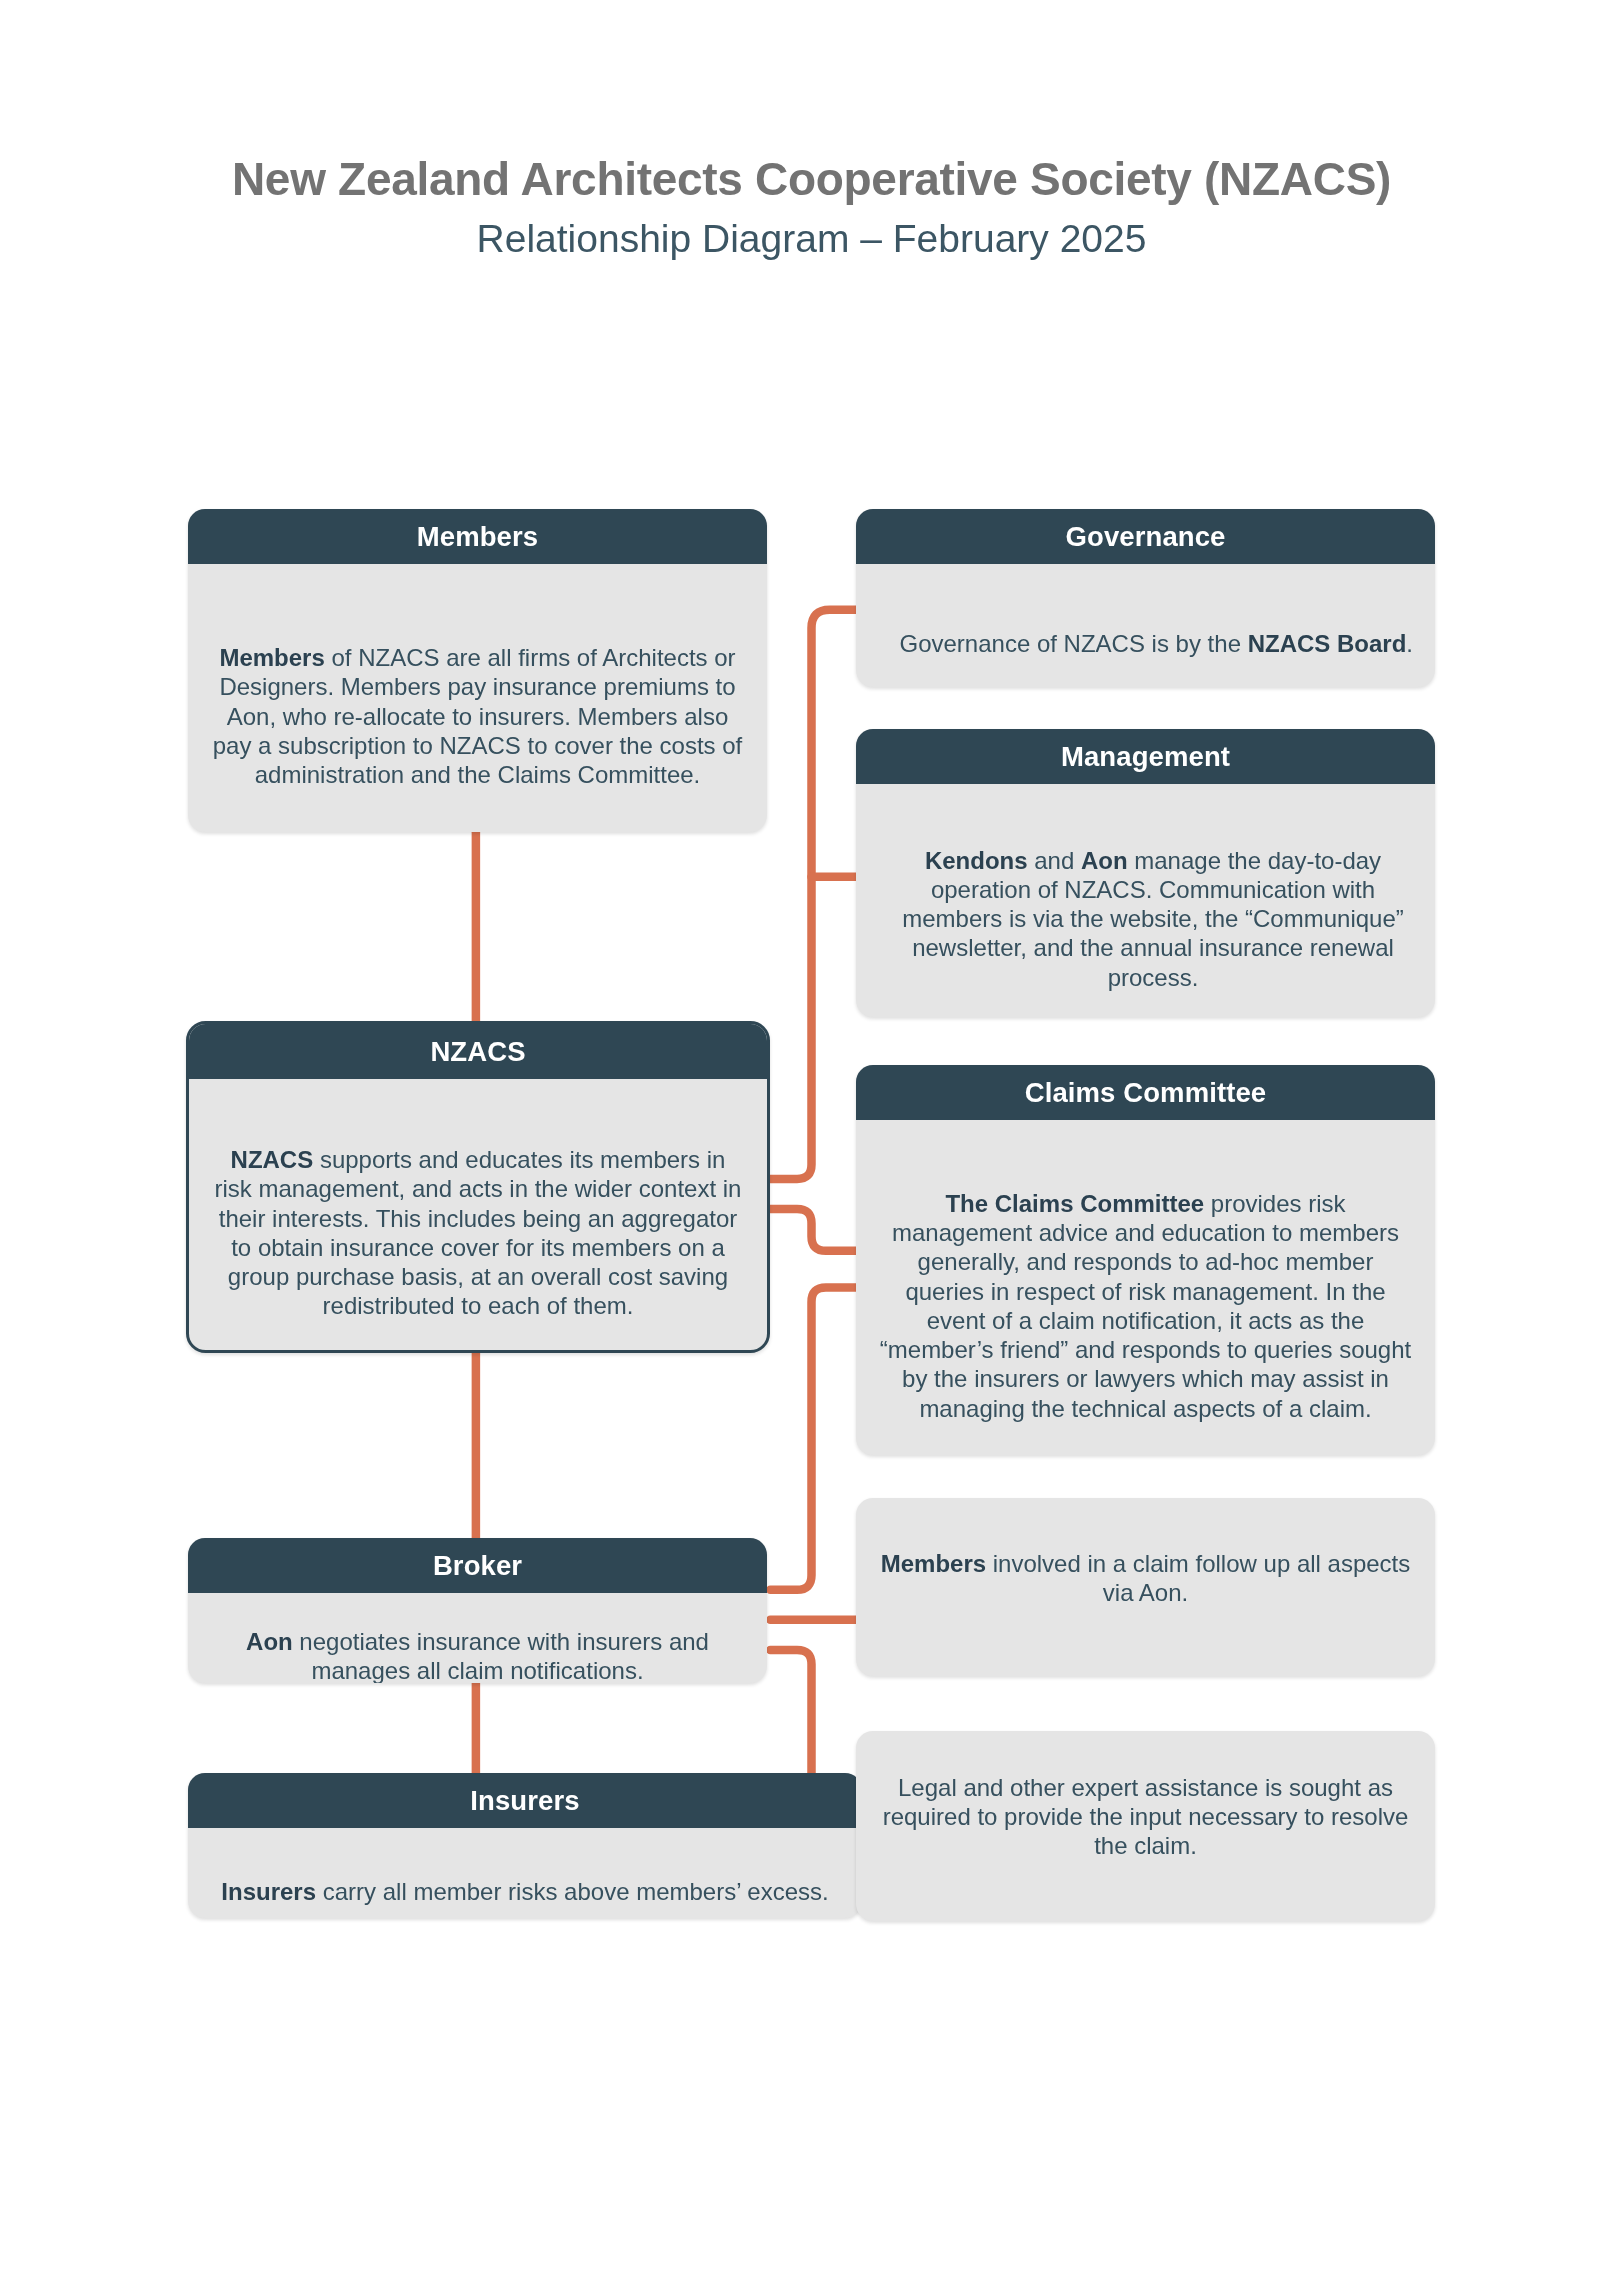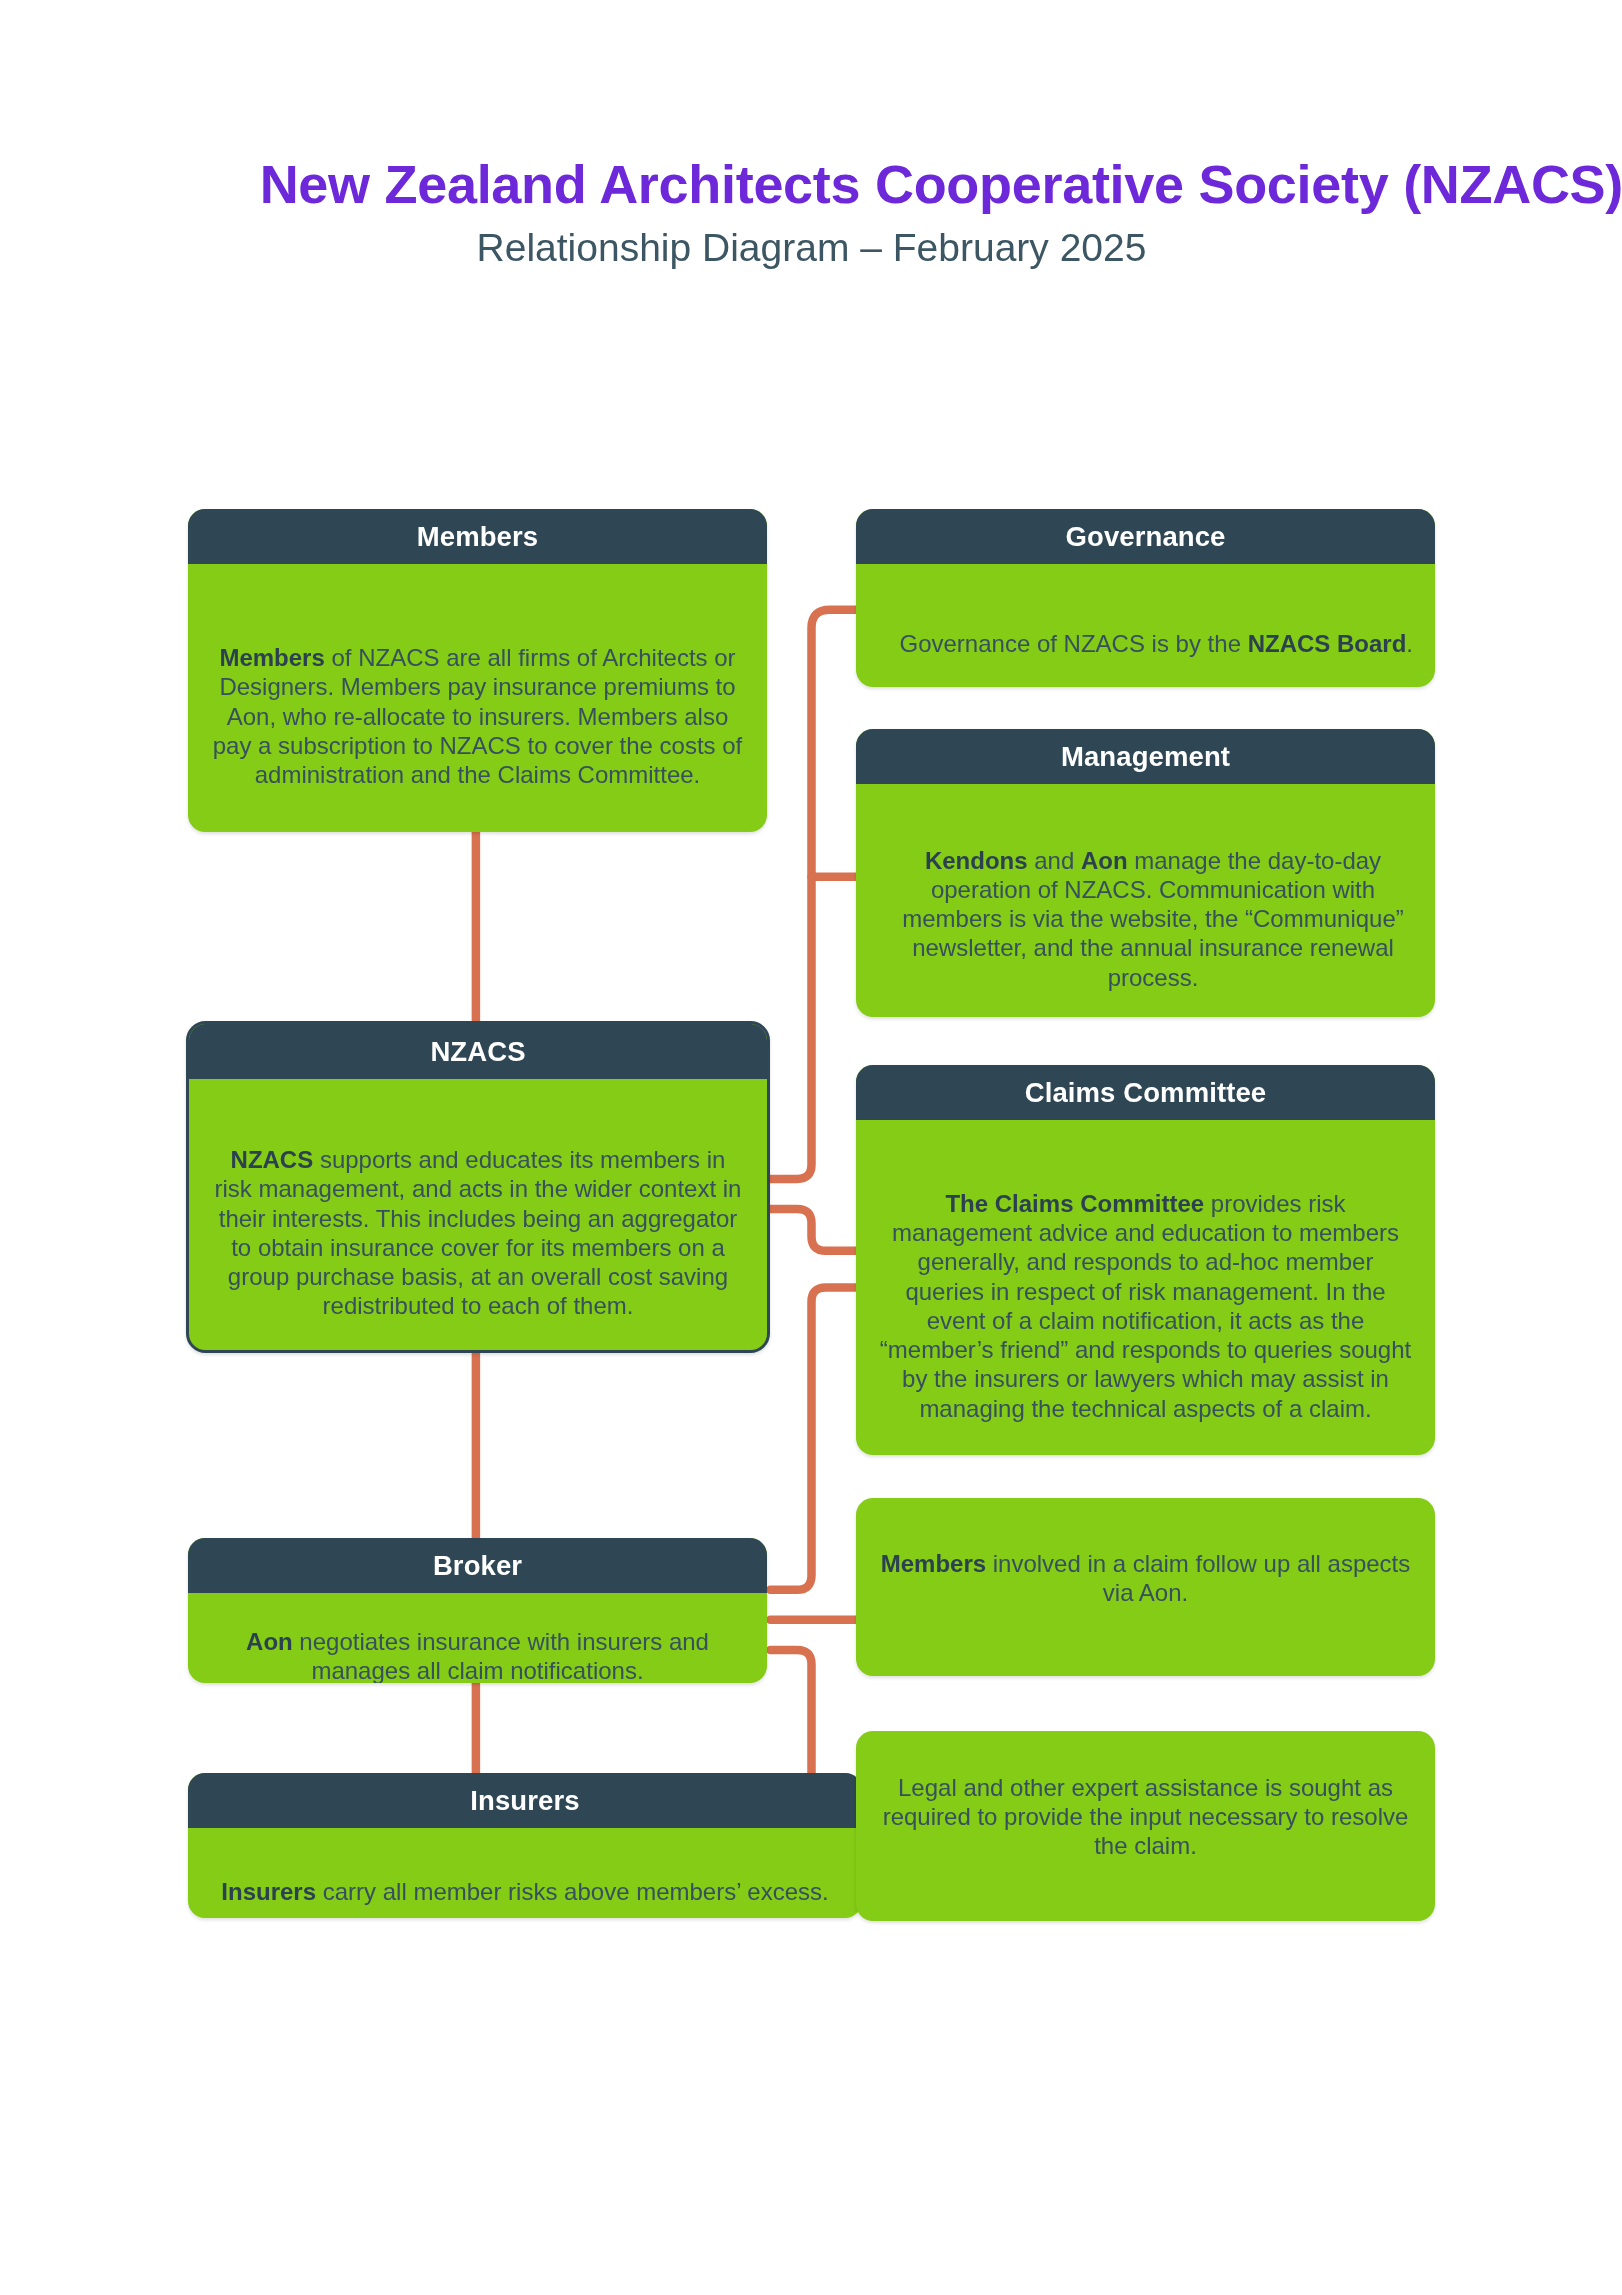--- a/index.html
+++ b/index.html
@@ -4,34 +4,34 @@
 <style>
   html,body{margin:0;padding:0;}
   body{
     width:1623px;height:2295px;background:#ffffff;
     font-family:"Liberation Sans","DejaVu Sans",sans-serif;
     position:relative;overflow:hidden;
   }
   
   #title-block{position:absolute;left:0;top:154px;width:1623px;text-align:center;}
   #doc-title{
-    font-size:54px;font-weight:bold;color:#6d28d9;
-    letter-spacing:-0.3px;line-height:1.12;margin:0;text-align:right;
+    font-size:46px;font-weight:bold;color:#737373;
+    letter-spacing:-0.3px;line-height:1.12;margin:0;
   }
   #doc-subtitle{
     font-size:39px;font-weight:normal;color:#3c5664;
     line-height:1.18;margin:10.5px 0 0 0;
   }
   
   #connectors{position:absolute;left:0;top:0;width:1623px;height:2295px;}
   
   .node{
     position:absolute;box-sizing:border-box;
     border-radius:17px;overflow:hidden;
-    background:#84cc16;
+    background:#e5e5e5;
     box-shadow:0 2px 3.9px rgba(0,0,0,0.13);
   }
   .node.outlined{
     border:3.3px solid #2f4754;border-radius:19.6px;
   }
   .node-header{
     background:#2f4754;color:#ffffff;
     font-size:27.5px;font-weight:bold;
     text-align:center;letter-spacing:0.1px;
     display:flex;align-items:center;justify-content:center;

